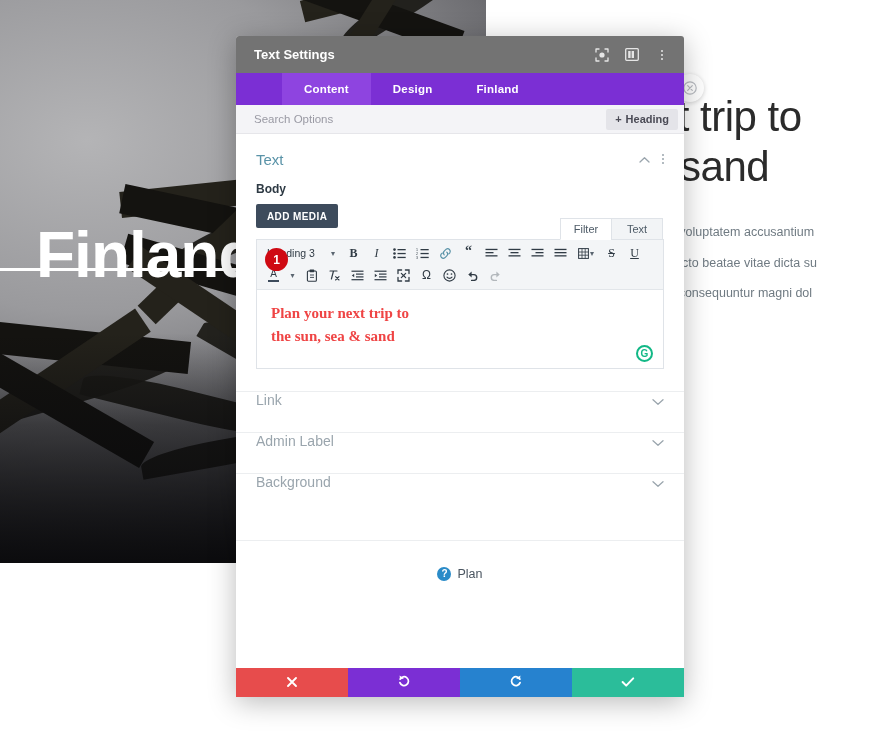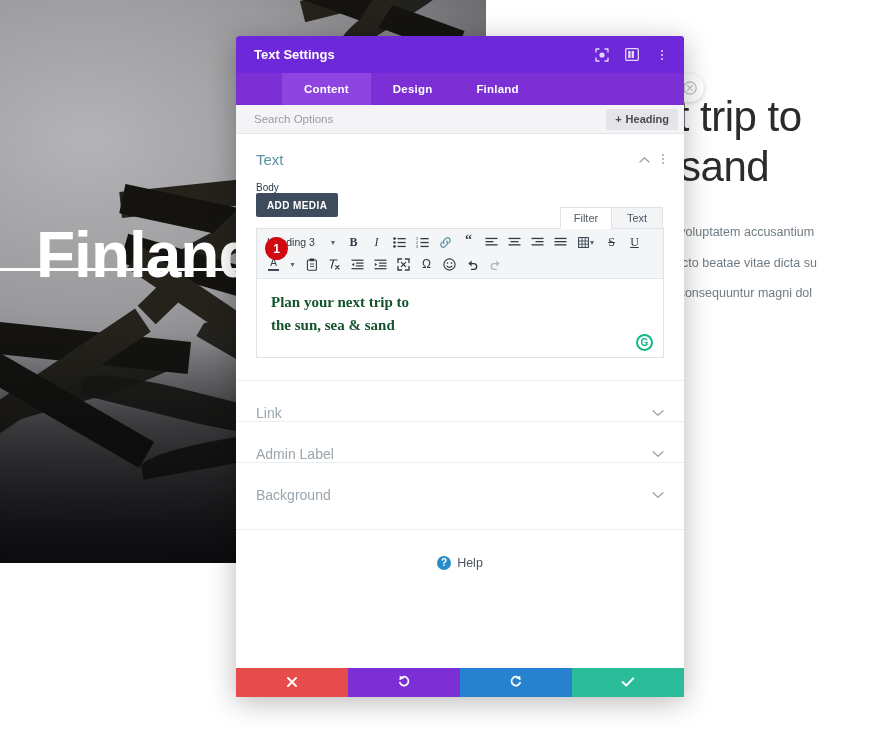--- a/index.html
+++ b/index.html
@@ -122,21 +122,21 @@
     box-shadow: 0 5px 28px rgba(0,0,0,.28);
     z-index: 20;
     display: flex;
     flex-direction: column;
     border-radius: 3px 3px 0 0;
     overflow: hidden;
   }
 
   .modal-header {
     height: 37px;
-    background: #6d28d9;
+    background: #737373;
     display: flex;
     align-items: center;
     padding: 0 14px 0 18px;
     flex: 0 0 auto;
   }
   .modal-title {
     color: #ffffff;
     font-size: 13px;
     font-weight: bold;
     flex: 1;
@@ -215,23 +215,24 @@
   }
   .section-title-open {
     flex: 1;
     font-size: 15px;
     color: #5a93a8;
     font-weight: normal;
   }
   .section-head-actions { display:flex; align-items:center; gap:12px; }
 
   .field-label {
-    font-size: 10px;
+    font-size: 12px;
     color: #2e3a44;
-    font-weight: normal;
+    font-weight: bold;
+    margin-bottom: 8px;
   }
 
   .add-media-btn {
     display: inline-flex;
     align-items: center;
     height: 24px;
     padding: 0 11px;
     background: #3d4b5c;
     color: #ffffff;
     font-size: 10px;
@@ -296,21 +297,21 @@
   .editor-area {
     height: 78px;
     padding: 12px 14px 0 14px;
     position: relative;
   }
   .editor-text {
     font-family: "Liberation Serif", serif;
     font-weight: bold;
     font-size: 15px;
     line-height: 1.55;
-    color: #14532d;
+    color: #ef4444;
     white-space: pre-line;
   }
   .grammarly {
     position: absolute;
     right: 10px;
     bottom: 6px;
     width: 17px; height: 17px;
     border-radius: 50%;
     border: 2px solid #12b886;
     color: #12b886;
@@ -331,21 +332,21 @@
     font-size: 12px;
     font-weight: bold;
     display:flex; align-items:center; justify-content:center;
     z-index: 30;
   }
 
   .accordion-row {
     height: 41px;
     border-top: 1px solid #eceef0;
     display: flex;
-    align-items: flex-end;
+    align-items: flex-start;
     padding: 0 20px;
   }
   .accordion-row:first-of-type { border-top: 1px solid #eceef0; }
   .accordion-label {
     flex: 1;
     font-size: 14px;
     color: #9aa5ad;
   }
 
   .help-row {
@@ -709,21 +710,21 @@
         <span class="chev">
           <svg width="12" height="8" viewBox="0 0 12 8">
               <path d="M1 1.8 L6 6.2 L11 1.8" fill="none" stroke="#9aa5ad" stroke-width="1.3" stroke-linecap="round" stroke-linejoin="round"></path>
             </svg>
         </span>
       </div>
     </div>
 
     <div class="help-row">
       <span class="help-icon">?</span>
-      <span class="help-text">Help</span>
+      <span class="help-text">Plan</span>
     </div>
 
   </div>
 
   <div class="modal-footer">
     <div class="footer-btn fb-cancel">
       <span>
         <svg width="12" height="12" viewBox="0 0 12 12">
             <path d="M2 2 L10 10 M10 2 L2 10" stroke="#ffffff" stroke-width="1.9" stroke-linecap="round"></path>
           </svg>

